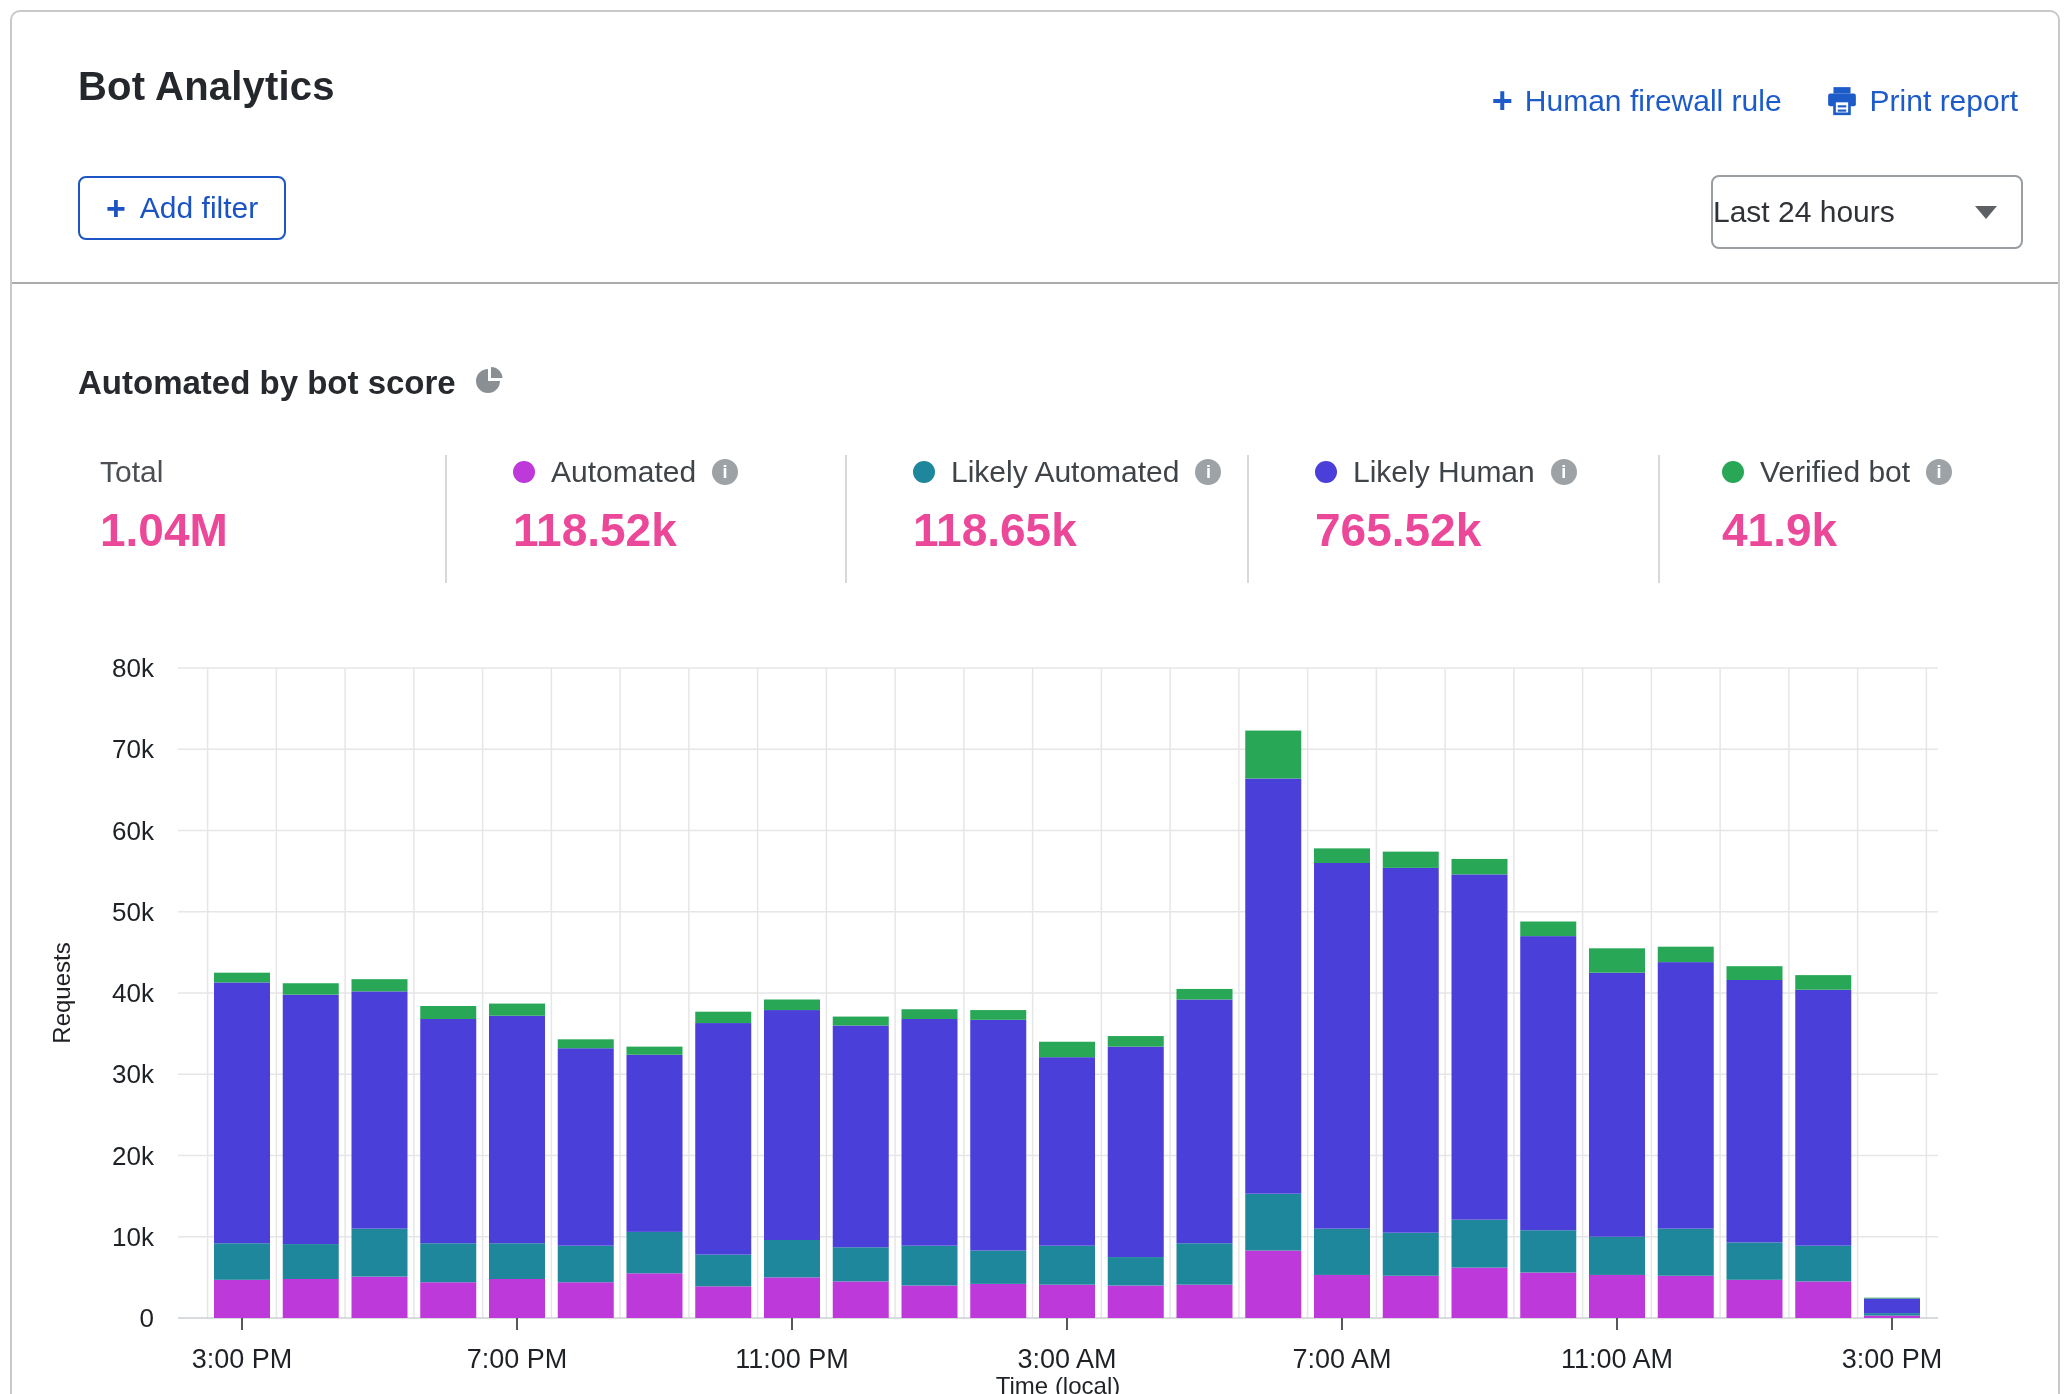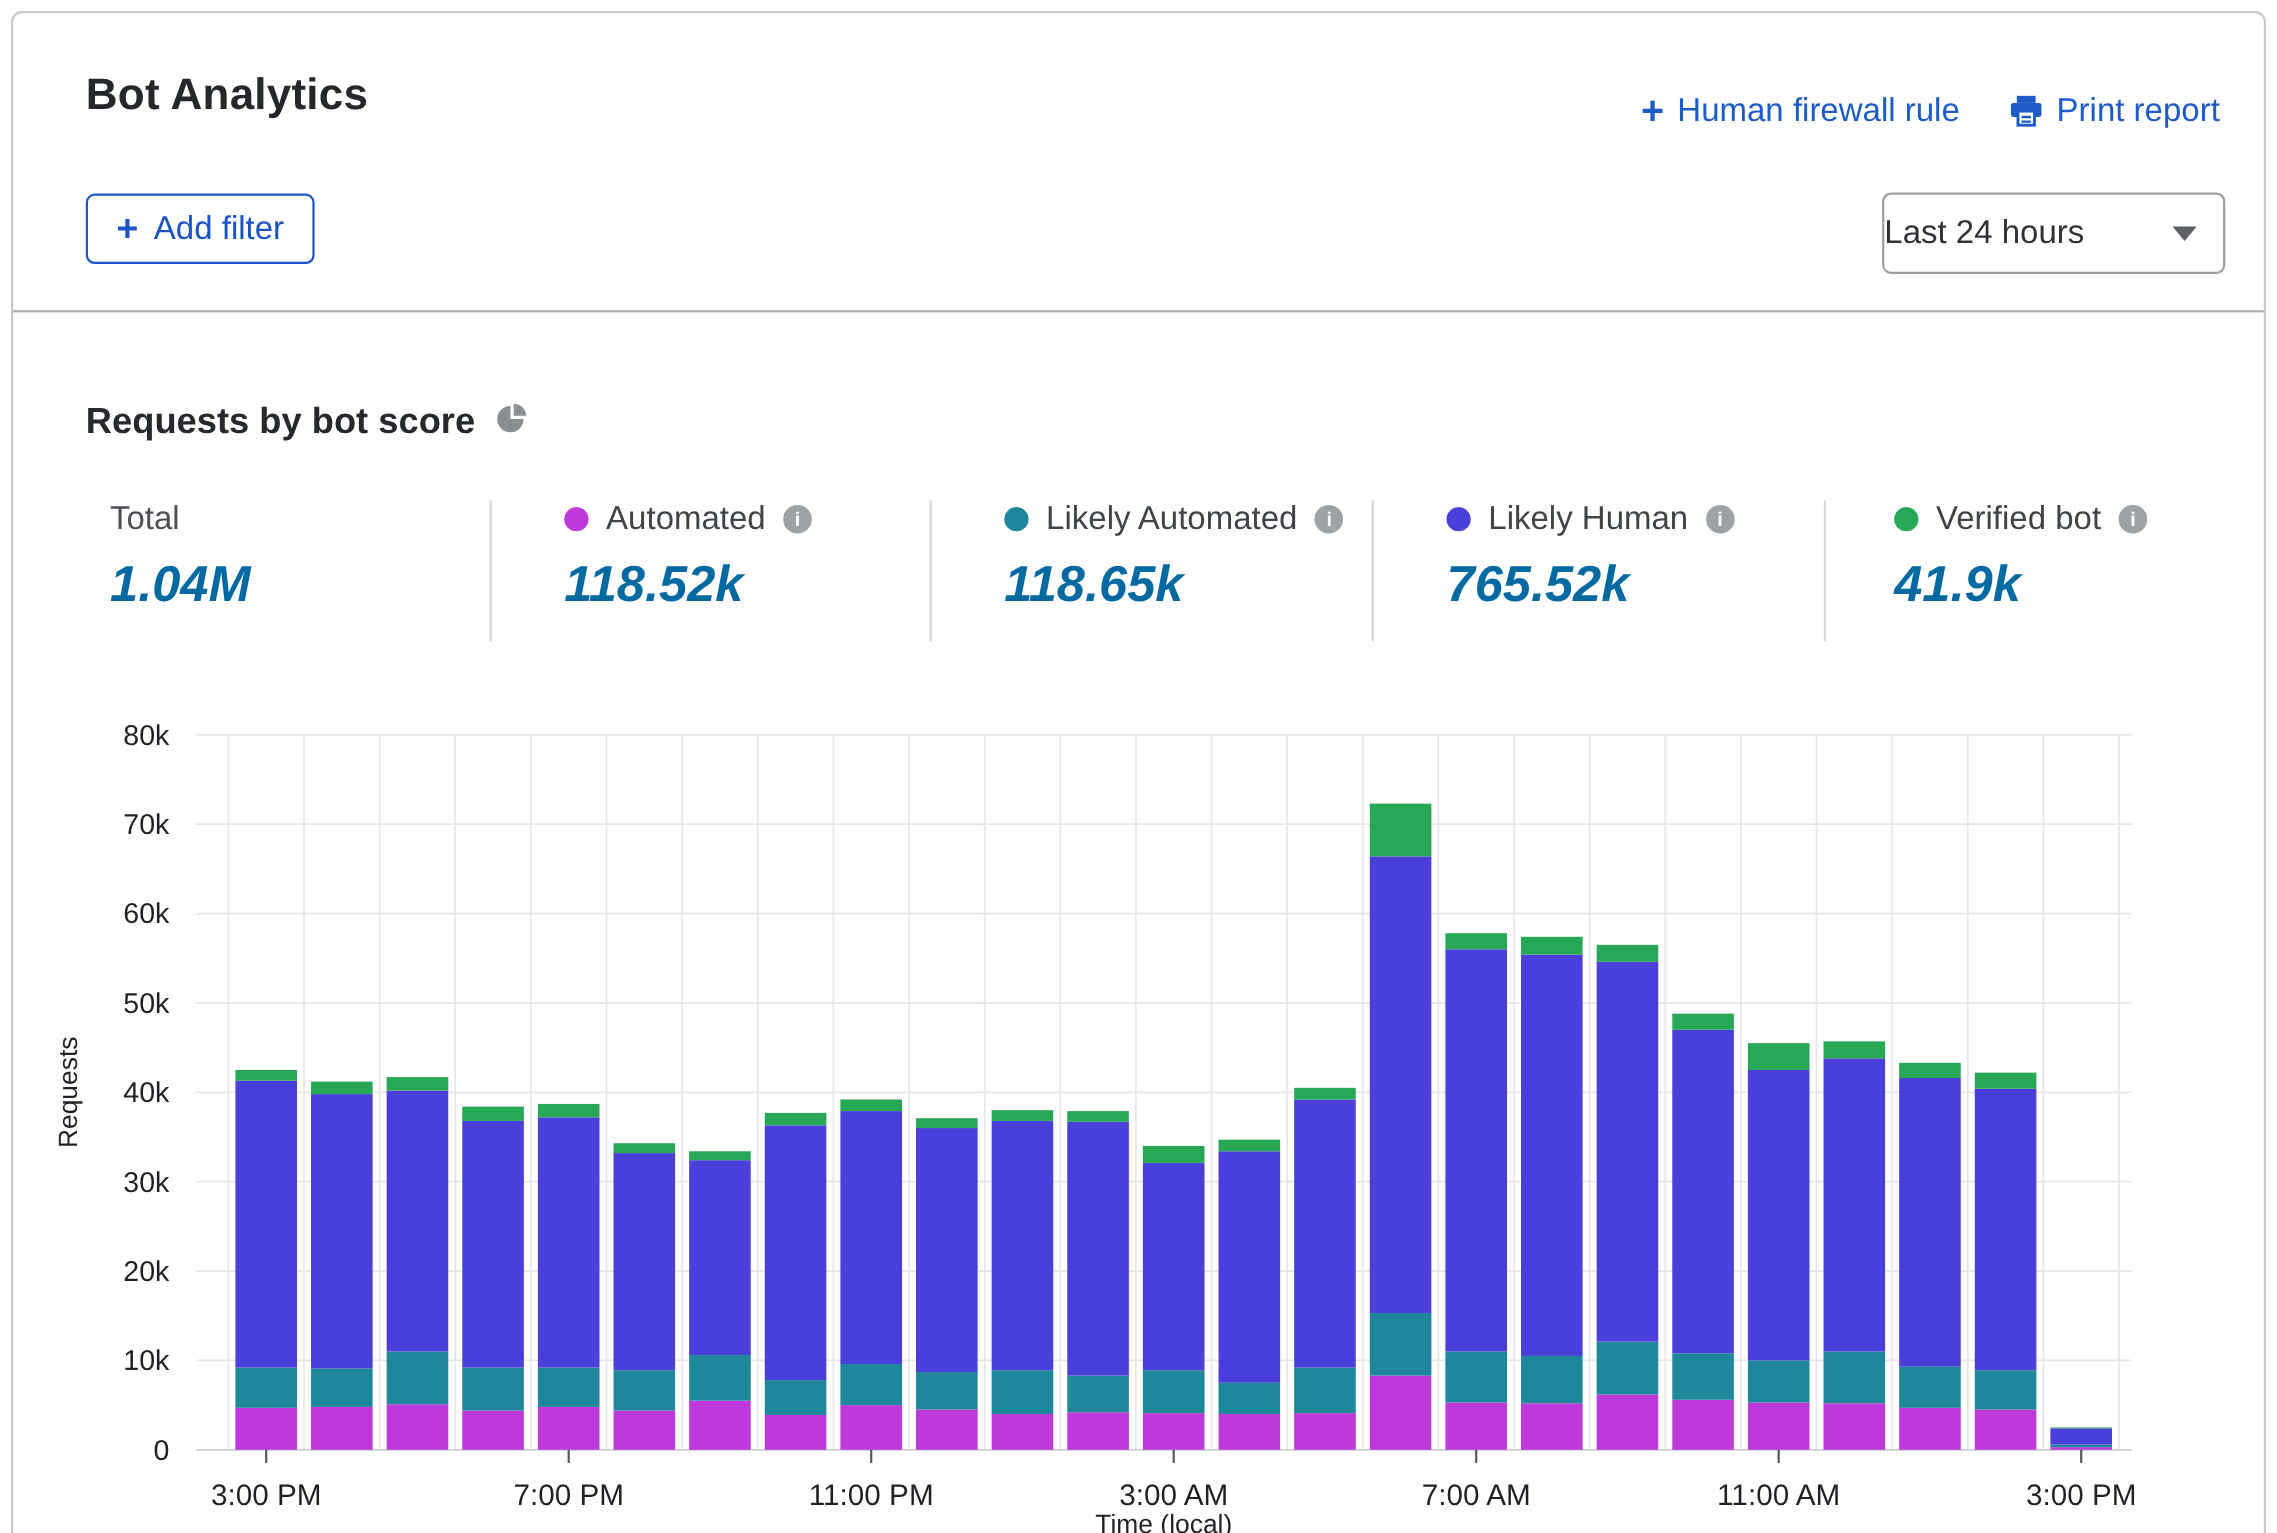--- a/index.html
+++ b/index.html
@@ -40,21 +40,21 @@
     width:0;height:0;margin-right:24px;
     border-left:11px solid transparent;border-right:11px solid transparent;
     border-top:13px solid #5d6166;
   }
   
   .section-title-row{position:absolute;left:66px;top:352px;display:flex;align-items:center;gap:18px;}
   .section-title{margin:0;font-size:33px;font-weight:700;color:#26292e;}
   
   .stat-col{position:absolute;top:443px;margin-left:24px;}
   .stat-label{font-size:30px;color:#4c5055;}
-  .stat-value{margin-top:14px;font-size:46px;font-weight:700;color:#0369a1;font-style:italic;}
+  .stat-value{margin-top:14px;font-size:46px;font-weight:700;color:#ec4899;}
   .stat-head{display:flex;align-items:center;gap:16px;}
   .legend-dot{width:22px;height:22px;border-radius:50%;display:inline-block;}
   .legend-label{font-size:30px;color:#3f4449;}
   .info-icon{
     width:26px;height:26px;border-radius:50%;background:#9da2a7;color:#fff;
     display:inline-flex;align-items:center;justify-content:center;
     font-size:18px;font-weight:700;cursor:pointer;
   }
   .stat-divider{position:absolute;top:443px;width:2px;height:128px;background:#d8d8d8;}
   #chart-svg{position:absolute;left:30px;top:628px;}
@@ -92,21 +92,21 @@
       <span>Add filter</span>
     </button>
 
     <div class="time-select">
       <span class="sel-label">Last 24 hours</span>
       <span class="caret"></span>
     </div>
   </div>
 
   <div class="section-title-row">
-    <h2 class="section-title">Requests by bot score</h2>
+    <h2 class="section-title">Automated by bot score</h2>
     <span>
       <svg width="30" height="30" viewBox="0 0 30 30">
         <path fill="#8a8f94" d="M14 15 L14 3 A12 12 0 1 0 26 15 Z"></path>
         <path fill="#8a8f94" d="M17 12 L17 1 A11.5 11.5 0 0 1 28.5 12 Z"></path>
       </svg>
     </span>
   </div>
 
   <div class="stat-col" style="left:64px">
     <div class="stat-label">Total</div>

